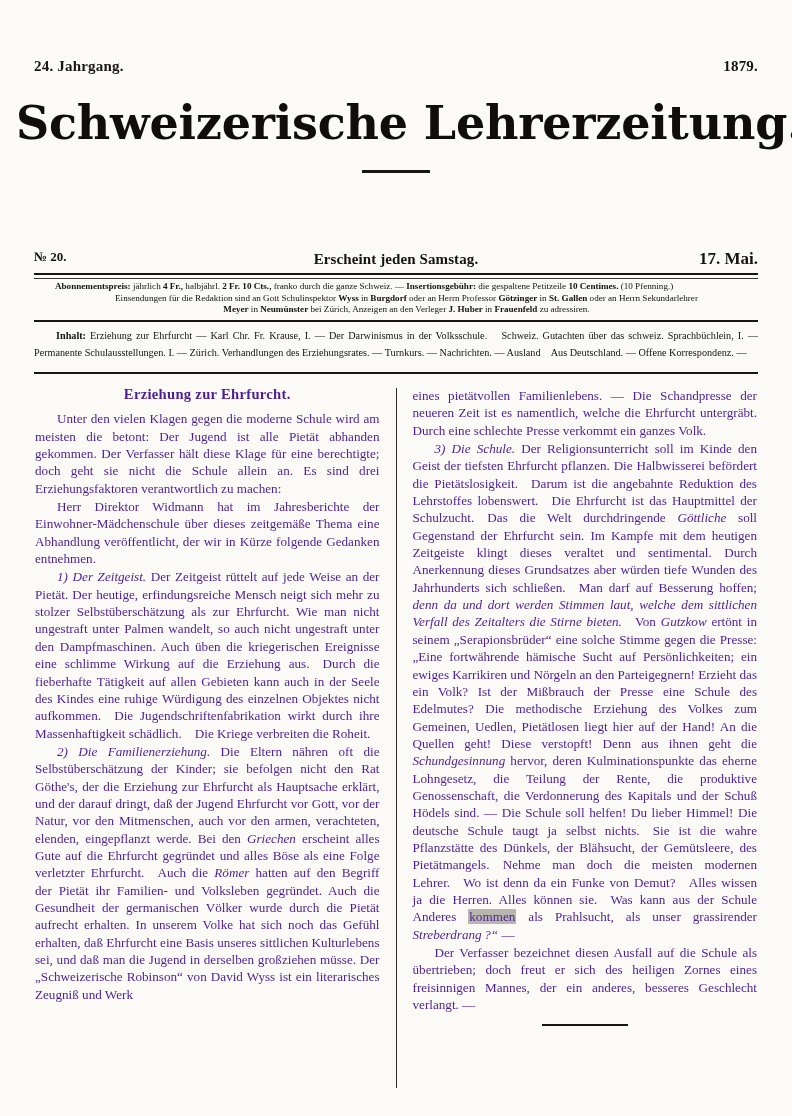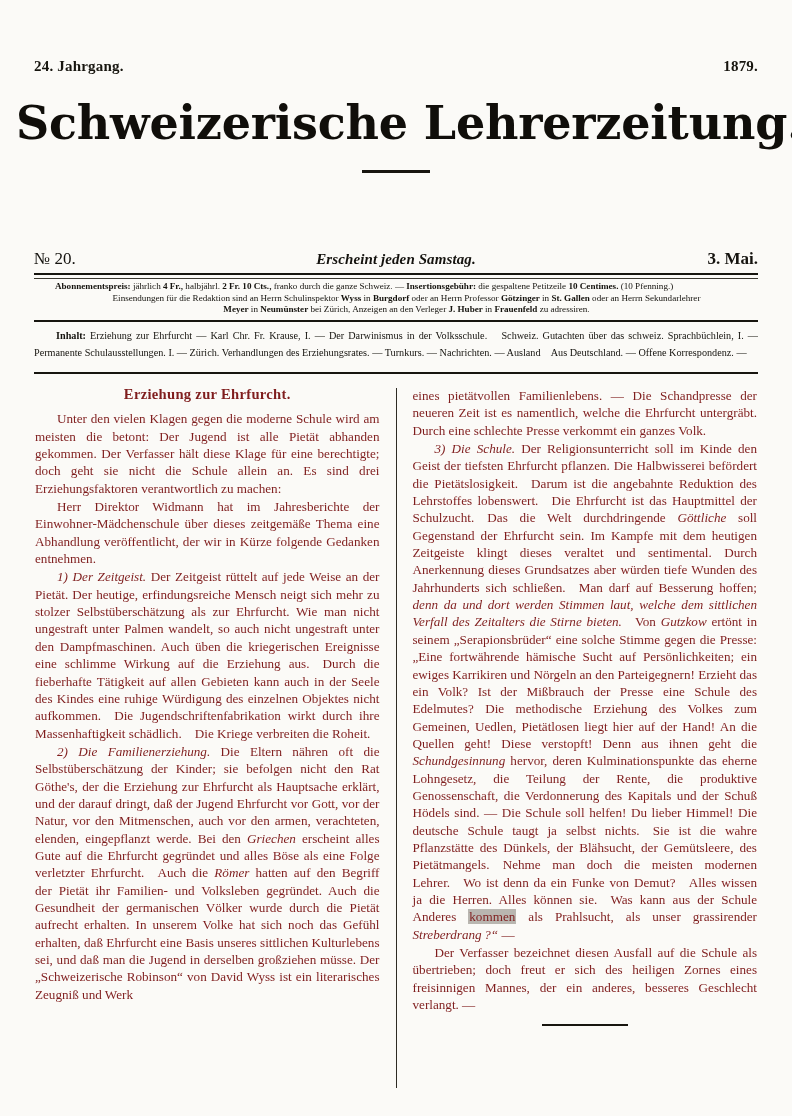--- a/index.html
+++ b/index.html
@@ -75,33 +75,32 @@
     position: absolute;
     top: 249px;
     left: 34px;
     right: 34px;
     height: 22px;
   }
   .issue-no {
     position: absolute;
     left: 0;
     top: 0;
-    font-weight: normal;
-    font-size: 17px;
+    font-weight: bold;
+    font-size: 13px;
   }
   .issue-freq {
     position: absolute;
     left: 0;
     right: 0;
     top: 2px;
     text-align: center;
     font-size: 15px;
     font-weight: bold;
     letter-spacing: 0.1px;
-    font-style: italic;
   }
   .issue-date {
     position: absolute;
     right: 0;
     top: 0;
     font-weight: bold;
     font-size: 17px;
   }
 
   
@@ -155,21 +154,21 @@
     left: 34px;
     right: 34px;
     bottom: 18px;
     display: flex;
   }
   .col {
     width: 347px;
     font-size: 13.15px;
     line-height: 17.35px;
     text-align: justify;
-    color: #7f1d1d;
+    color: #4c1d95;
     hyphens: none;
   }
   .col-divider {
     width: 1px;
     background: #2e2b24;
     margin: 2px 15px 0 15px;
     flex: 0 0 1px;
     align-self: stretch;
     height: 700px;
   }
@@ -206,32 +205,32 @@
     <span class="jahrgang">24. Jahrgang.</span>
     <span class="year">1879.</span>
   </div>
 
   <div class="masthead">Schweizerische Lehrerzeitung.</div>
   <div class="mast-rule"></div>
 
   <div class="issue-line">
     <span class="issue-no">№ 20.</span>
     <span class="issue-freq">Erscheint jeden Samstag.</span>
-    <span class="issue-date">3. Mai.</span>
+    <span class="issue-date">17. Mai.</span>
   </div>
 
   <div class="rule-thick" style="top:273px;"></div>
   <div class="rule-thin" style="top:278px;"></div>
 
   <div class="fineprint">
     <div class="l1">
       <b>Abonnementspreis:</b><span> jährlich </span><b>4 Fr.,</b><span> halbjährl. </span><b>2 Fr. 10 Cts.,</b><span> franko durch die ganze Schweiz. — </span><b>Insertionsgebühr:</b><span> die gespaltene Petitzeile </span><b>10 Centimes.</b><span> (10 Pfenning.)</span>
     </div>
     <div>
-      <span>Einsendungen für die Redaktion sind an Herrn Schulinspektor </span><b>Wyss</b><span> in </span><b>Burgdorf</b><span> oder an Herrn Professor </span><b>Götzinger</b><span> in </span><b>St. Gallen</b><span> oder an Herrn Sekundarlehrer</span>
+      <span>Einsendungen für die Redaktion sind an Gott Schulinspektor </span><b>Wyss</b><span> in </span><b>Burgdorf</b><span> oder an Herrn Professor </span><b>Götzinger</b><span> in </span><b>St. Gallen</b><span> oder an Herrn Sekundarlehrer</span>
     </div>
     <div>
       <b>Meyer</b><span> in </span><b>Neumünster</b><span> bei Zürich, Anzeigen an den Verleger </span><b>J. Huber</b><span> in </span><b>Frauenfeld</b><span> zu adressiren.</span>
     </div>
   </div>
 
   <div class="rule-thick" style="top:320px;"></div>
 
   <div class="inhalt">
     <span class="lead">Inhalt:</span><span> Erziehung zur Ehrfurcht — Karl Chr. Fr. Krause, I. — Der Darwinismus in der Volksschule.  Schweiz. Gutachten über das schweiz. Sprachbüchlein, I. — Permanente Schulausstellungen. I. — Zürich. Verhandlungen des Erziehungsrates. — Turnkurs. — Nachrichten. — Ausland Aus Deutschland. — Offene Korrespondenz. —</span>

